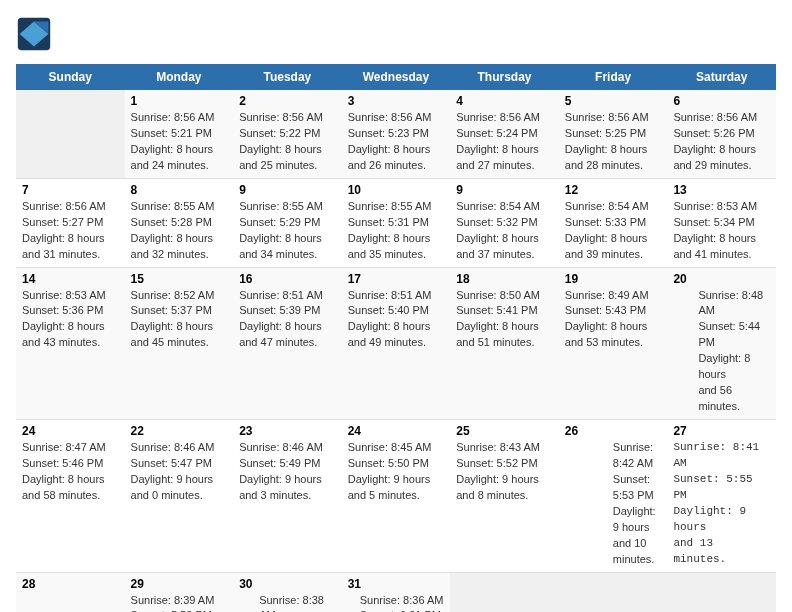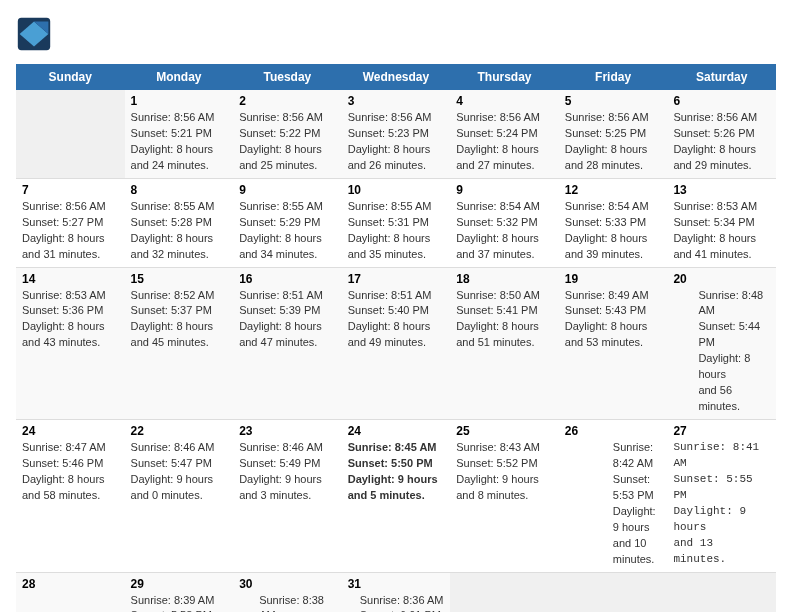--- a/index.html
+++ b/index.html
@@ -287,21 +287,21 @@
         </td>
         <td>
           <span class="day-num">23</span>
           <div class="day-info" style="white-space: pre-line;">Sunrise: 8:46 AM
 Sunset: 5:49 PM
 Daylight: 9 hours
 and 3 minutes.</div>
         </td>
         <td>
           <span class="day-num">24</span>
-          <div class="day-info" style="white-space: pre-line; font-weight: bold;">Sunrise: 8:45 AM
+          <div class="day-info" style="white-space: pre-line;">Sunrise: 8:45 AM
 Sunset: 5:50 PM
 Daylight: 9 hours
 and 5 minutes.</div>
         </td>
         <td>
           <span class="day-num">25</span>
           <div class="day-info" style="white-space: pre-line;">Sunrise: 8:43 AM
 Sunset: 5:52 PM
 Daylight: 9 hours
 and 8 minutes.</div>

